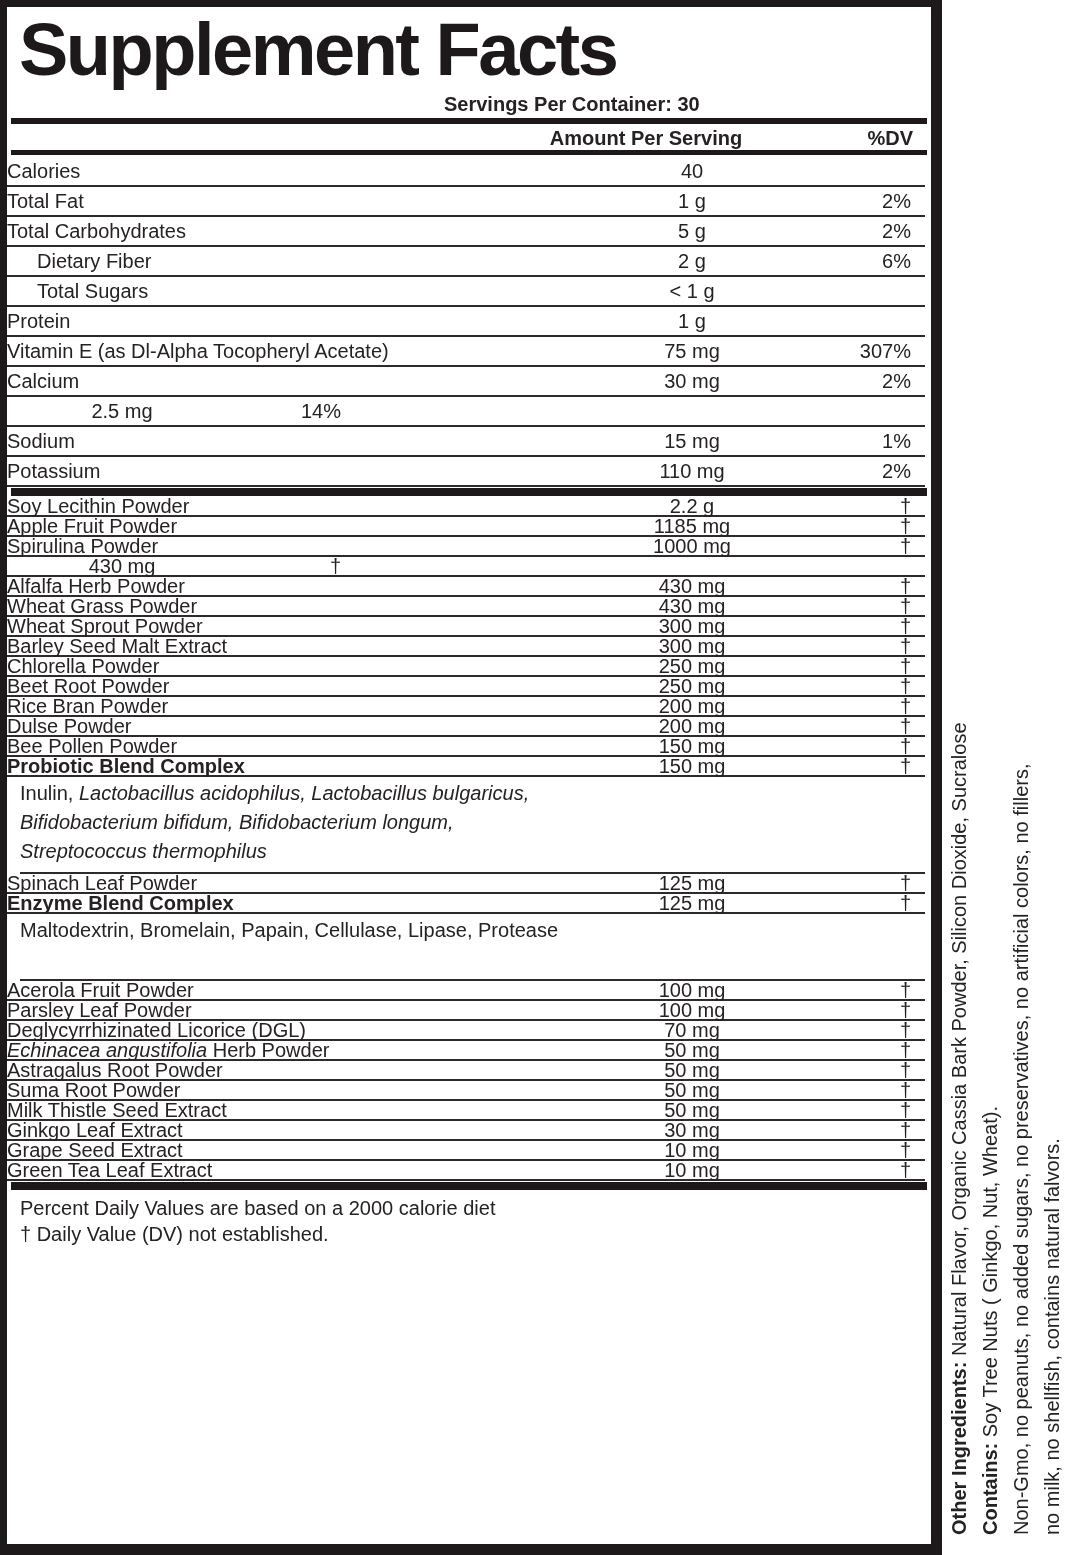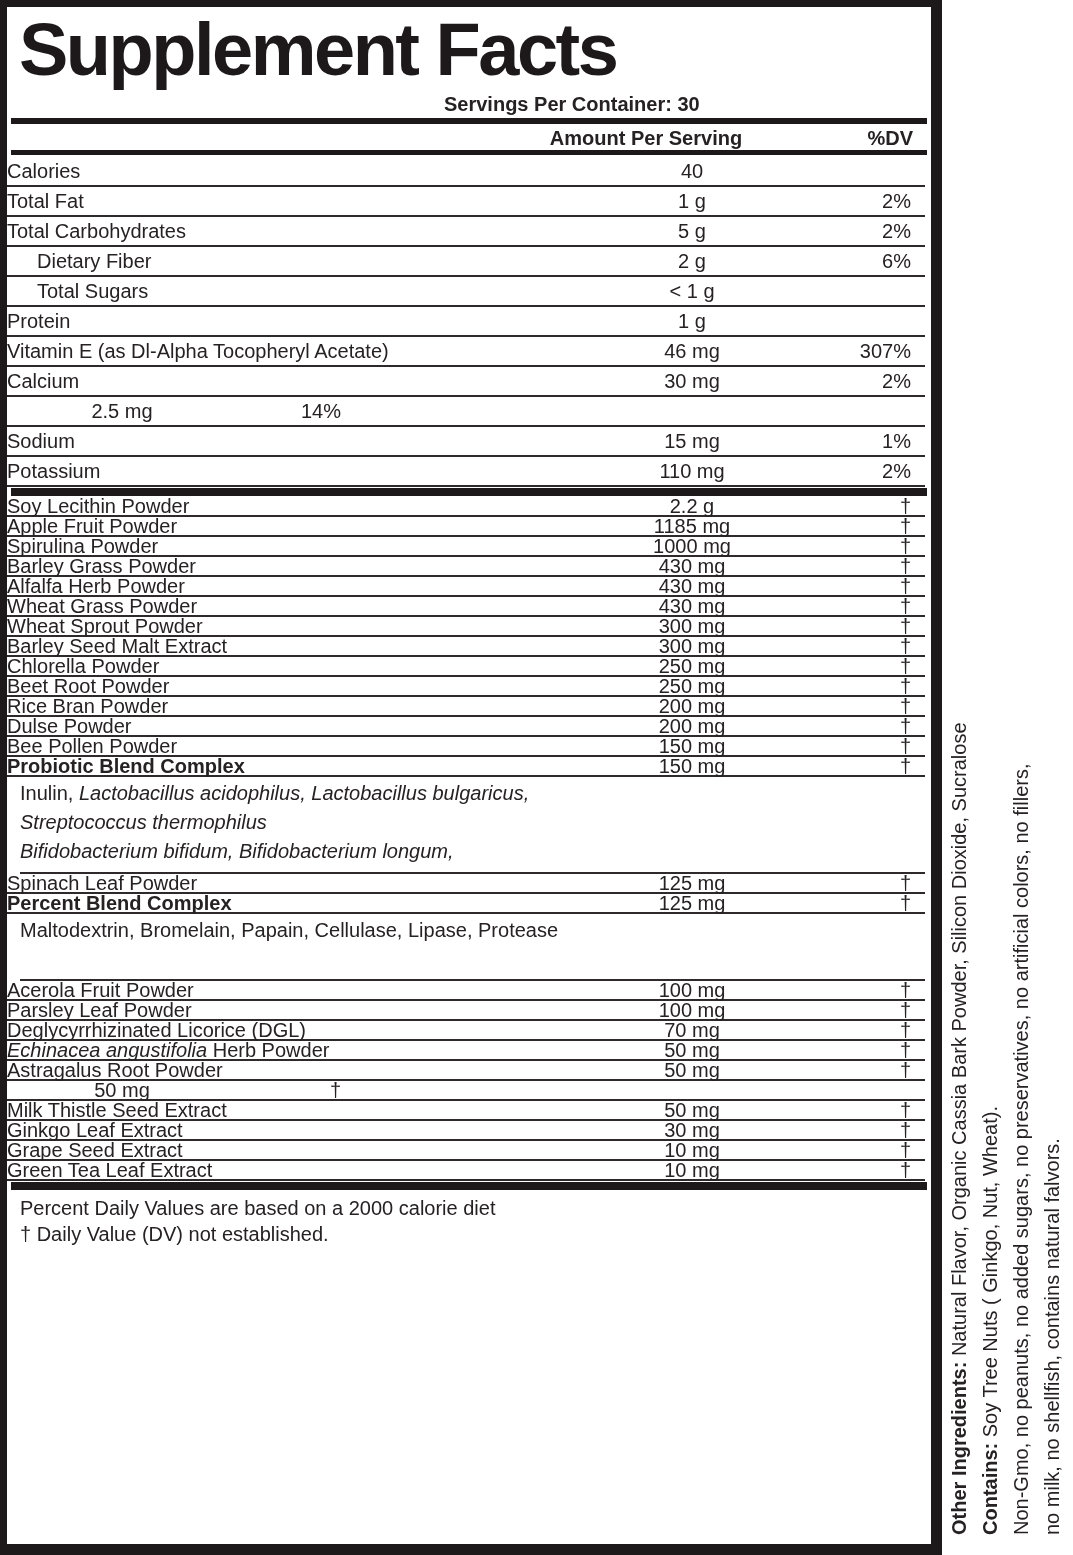--- a/index.html
+++ b/index.html
@@ -108,21 +108,21 @@
         <div class="cell amount">&lt; 1 g</div>
         <div class="cell dv"></div>
       </div>
       <div class="row nutrient">
         <div class="cell name">Protein</div>
         <div class="cell amount">1 g</div>
         <div class="cell dv"></div>
       </div>
       <div class="row nutrient">
         <div class="cell name">Vitamin E (as Dl-Alpha Tocopheryl Acetate)</div>
-        <div class="cell amount">46 mg</div>
+        <div class="cell amount">75 mg</div>
         <div class="cell dv">307%</div>
       </div>
       <div class="row nutrient">
         <div class="cell name">Calcium</div>
         <div class="cell amount">30 mg</div>
         <div class="cell dv">2%</div>
       </div>
       <div class="row nutrient">
         <div class="cell amount">2.5 mg</div>
         <div class="cell dv">14%</div>
@@ -151,21 +151,20 @@
         <div class="cell name">Apple Fruit Powder</div>
         <div class="cell amount">1185 mg</div>
         <div class="cell dv">†</div>
       </div>
       <div class="row ingredient">
         <div class="cell name">Spirulina Powder</div>
         <div class="cell amount">1000 mg</div>
         <div class="cell dv">†</div>
       </div>
       <div class="row ingredient">
-        <div class="cell name">Barley Grass Powder</div>
         <div class="cell amount">430 mg</div>
         <div class="cell dv">†</div>
       </div>
       <div class="row ingredient">
         <div class="cell name">Alfalfa Herb Powder</div>
         <div class="cell amount">430 mg</div>
         <div class="cell dv">†</div>
       </div>
       <div class="row ingredient">
         <div class="cell name">Wheat Grass Powder</div>
@@ -207,30 +206,30 @@
         <div class="cell amount">150 mg</div>
         <div class="cell dv">†</div>
       </div>
       <div class="row ingredient bold">
         <div class="cell name">Probiotic Blend Complex</div>
         <div class="cell amount">150 mg</div>
         <div class="cell dv">†</div>
       </div>
       <div class="sub bordered">
         <div class="sub-line"><span>Inulin, </span><span class="it ">Lactobacillus acidophilus, Lactobacillus bulgaricus,</span></div>
+        <div class="sub-line"><span class="it ">Bifidobacterium bifidum, Bifidobacterium longum,</span></div>
         <div class="sub-line"><span class="it ">Streptococcus thermophilus</span></div>
-        <div class="sub-line"><span class="it ">Bifidobacterium bifidum, Bifidobacterium longum,</span></div>
       </div>
       <div class="row ingredient">
         <div class="cell name">Spinach Leaf Powder</div>
         <div class="cell amount">125 mg</div>
         <div class="cell dv">†</div>
       </div>
       <div class="row ingredient bold">
-        <div class="cell name">Percent Blend Complex</div>
+        <div class="cell name">Enzyme Blend Complex</div>
         <div class="cell amount">125 mg</div>
         <div class="cell dv">†</div>
       </div>
       <div class="sub">
         <div class="sub-line"><span>Maltodextrin, Bromelain, Papain, Cellulase, Lipase, Protease</span></div>
       </div>
       <div class="spacer"></div>
       <div class="row ingredient">
         <div class="cell name">Acerola Fruit Powder</div>
         <div class="cell amount">100 mg</div>
@@ -250,20 +249,21 @@
         <div class="cell name"><span class="it ">Echinacea angustifolia</span><span>  Herb Powder</span></div>
         <div class="cell amount">50 mg</div>
         <div class="cell dv">†</div>
       </div>
       <div class="row ingredient">
         <div class="cell name">Astragalus Root Powder</div>
         <div class="cell amount">50 mg</div>
         <div class="cell dv">†</div>
       </div>
       <div class="row ingredient">
+        <div class="cell name">Suma Root Powder</div>
         <div class="cell amount">50 mg</div>
         <div class="cell dv">†</div>
       </div>
       <div class="row ingredient">
         <div class="cell name">Milk Thistle Seed Extract</div>
         <div class="cell amount">50 mg</div>
         <div class="cell dv">†</div>
       </div>
       <div class="row ingredient">
         <div class="cell name">Ginkgo Leaf Extract</div>

